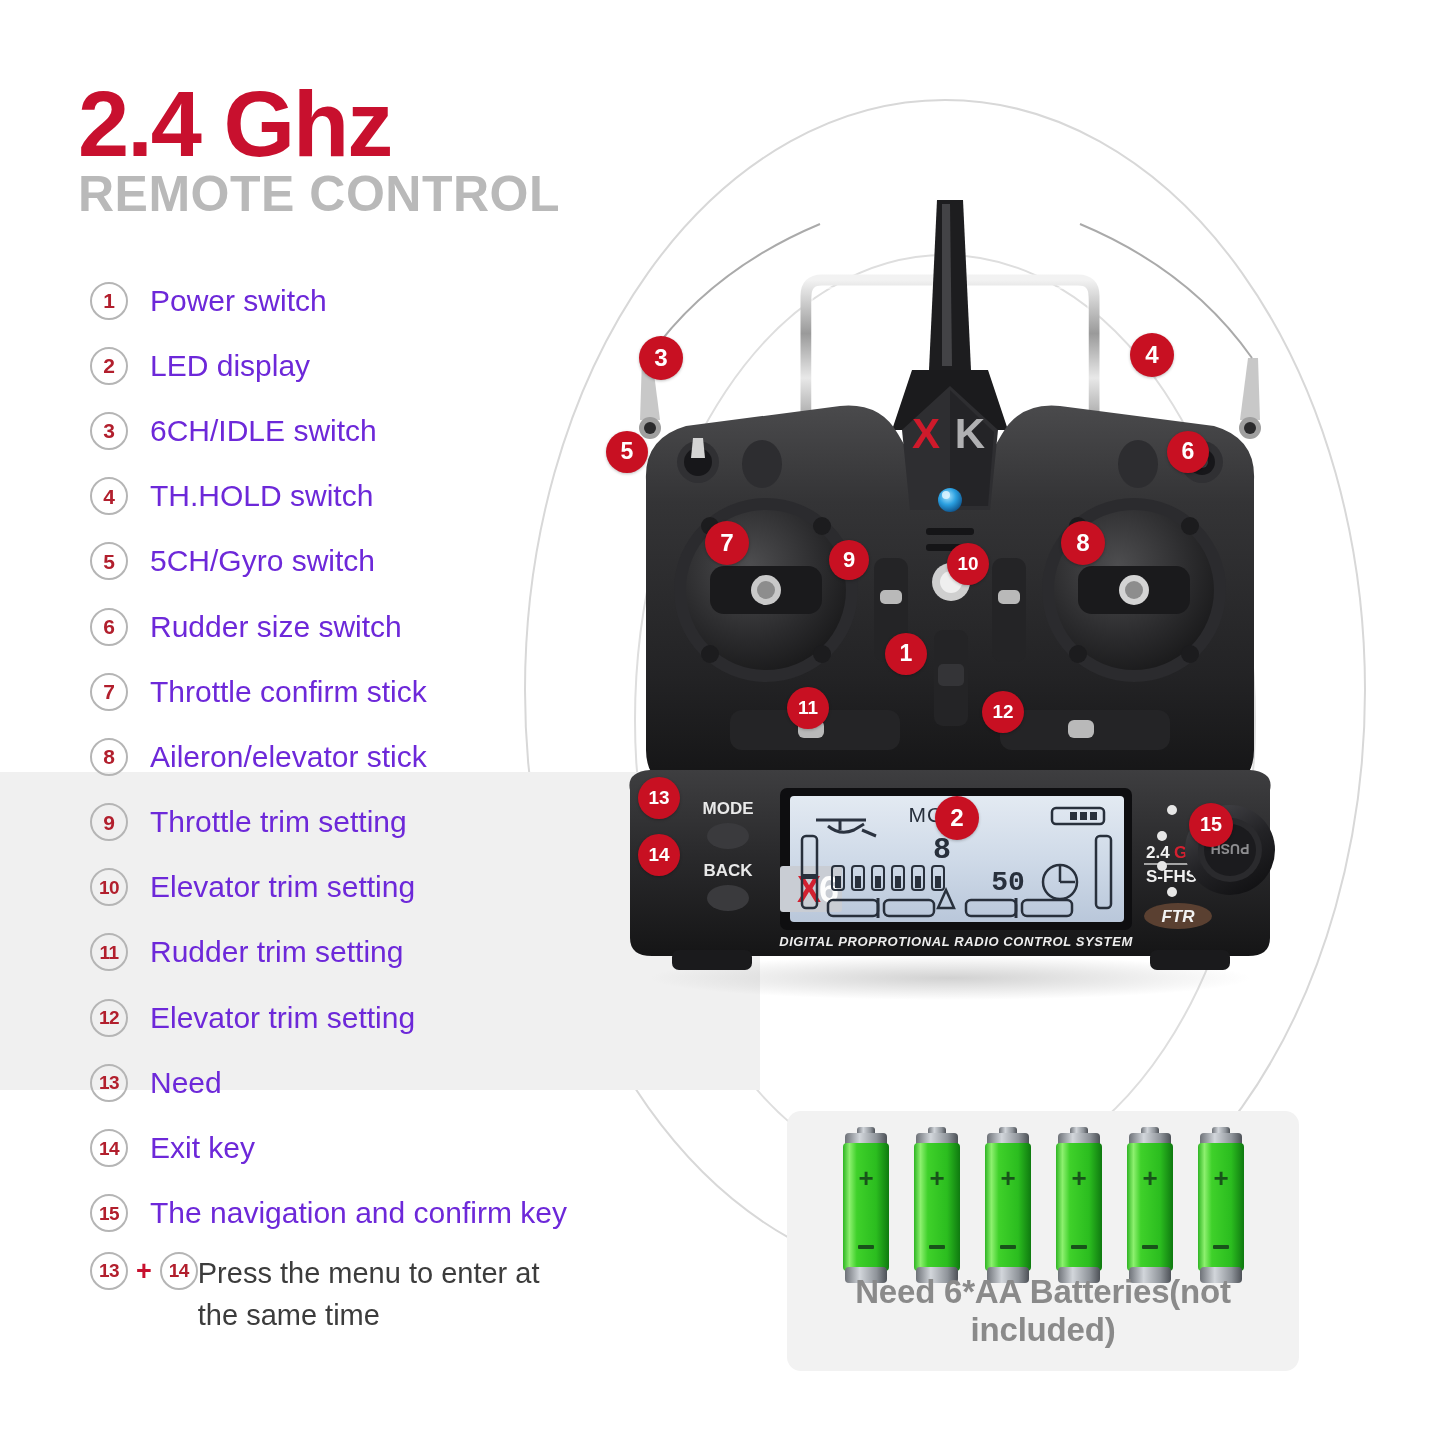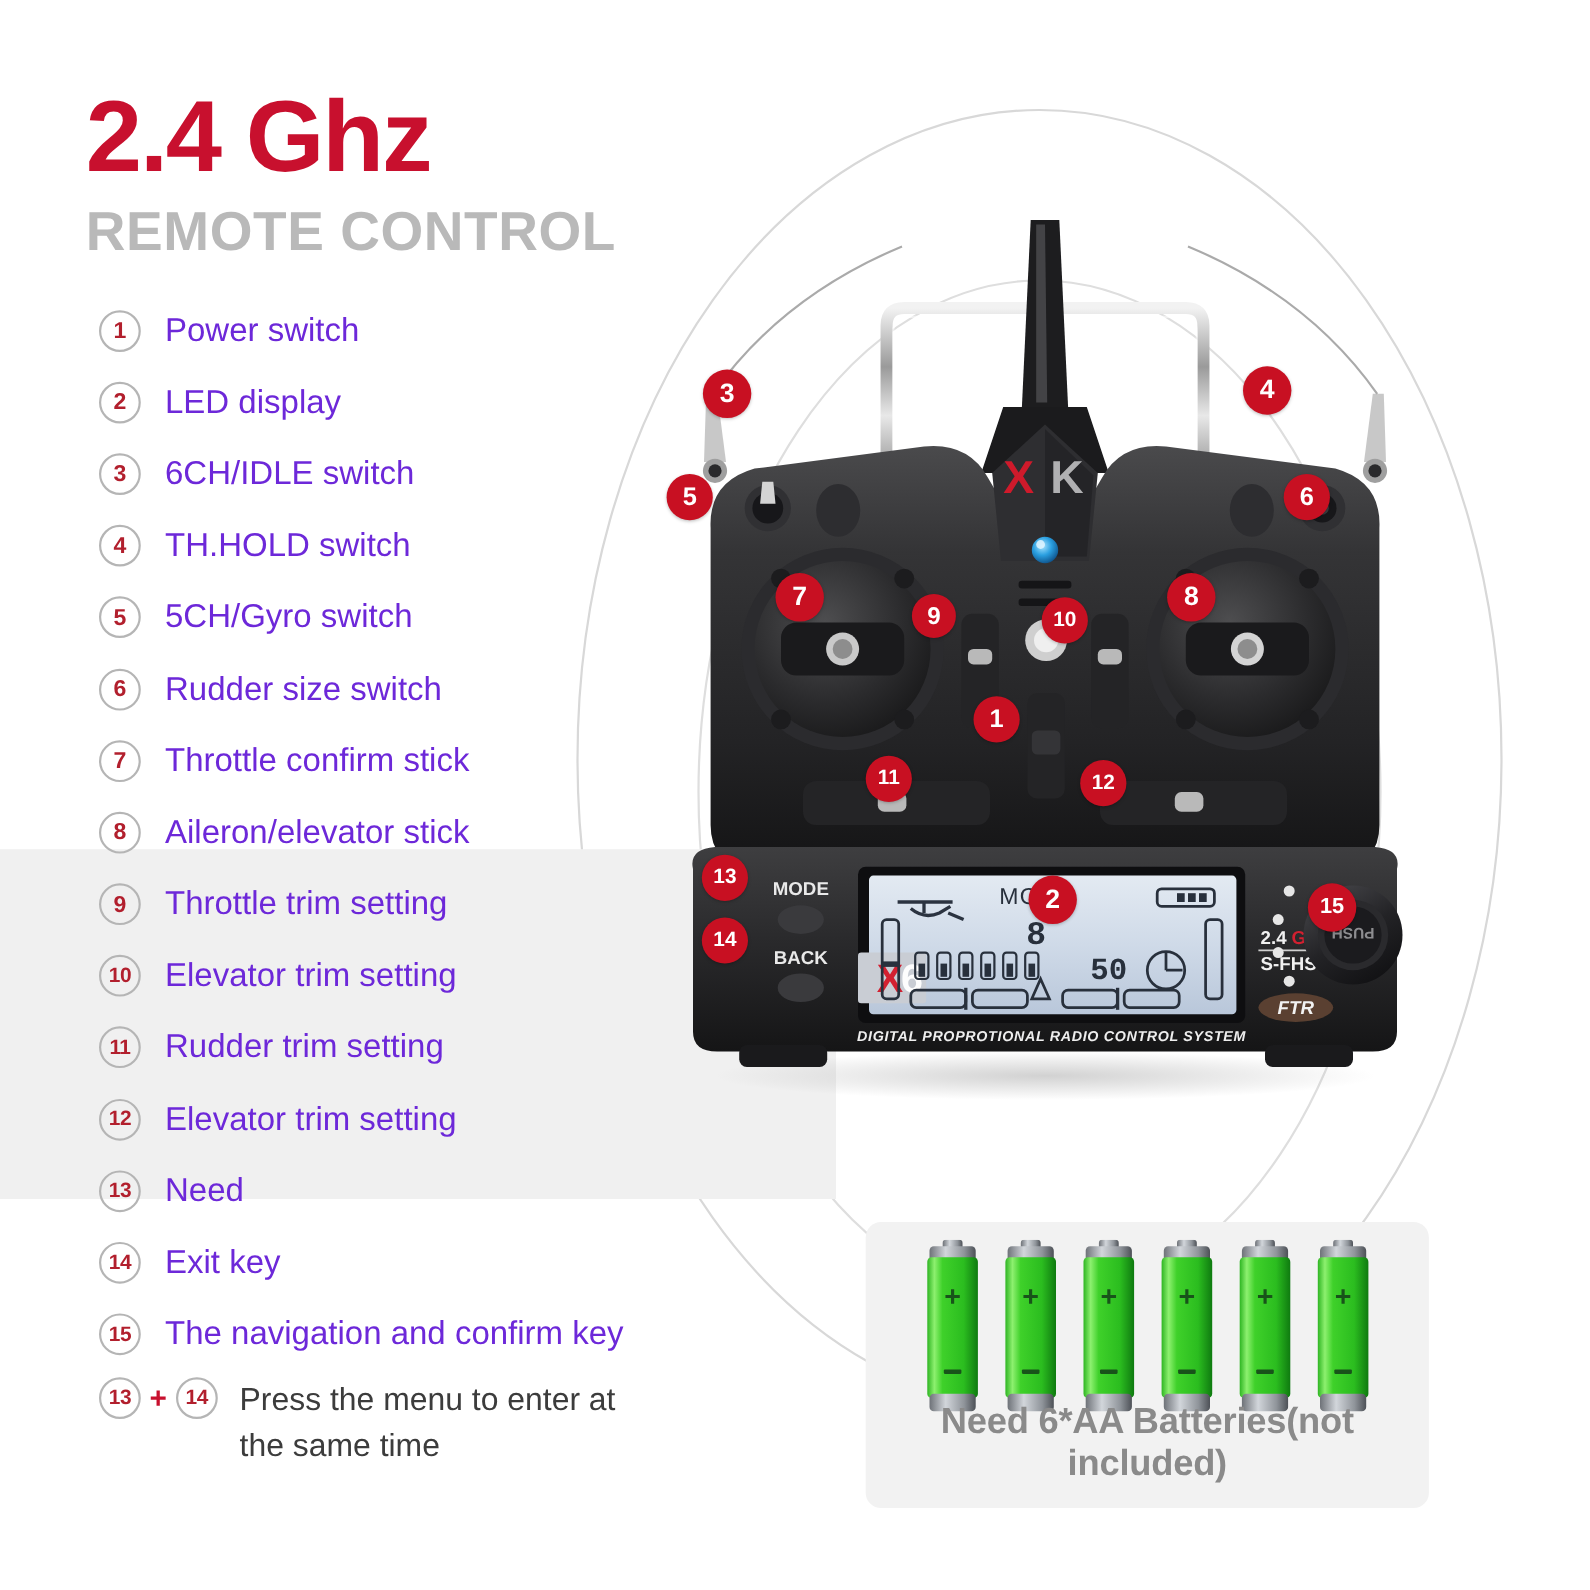--- a/index.html
+++ b/index.html
@@ -35,21 +35,21 @@
     letter-spacing: -2px;
     line-height: 0.92;
     font-family: "Liberation Sans", sans-serif;
   }
   .headline .sub {
     font-size: 50px;
     font-weight: bold;
     color: #b9b9b9;
     letter-spacing: 0.5px;
     line-height: 1.02;
-    margin-top: 18px;
+    margin-top: 2px;
   }
 
   
   .feature-list { position: absolute; left: 90px; top: 268px; width: 640px; }
   .feature-row {
     display: flex;
     align-items: center;
     height: 65.2px;
   }
   .num-badge {
@@ -77,21 +77,20 @@
   
   .combo-row { display: flex; align-items: flex-start; margin-top: 6px; }
   .combo-plus {
     color: #c8102e;
     font-size: 27px;
     font-weight: bold;
     margin: 0 8px;
     line-height: 38px;
   }
   .combo-text {
-    margin-left: 20px;
     font-size: 29px;
     color: #3c3c3c;
     line-height: 1.45;
   }
 
   
   .tx { position: absolute; left: 590px; top: 190px; width: 720px; height: 810px; }
 
   
   .pin {

